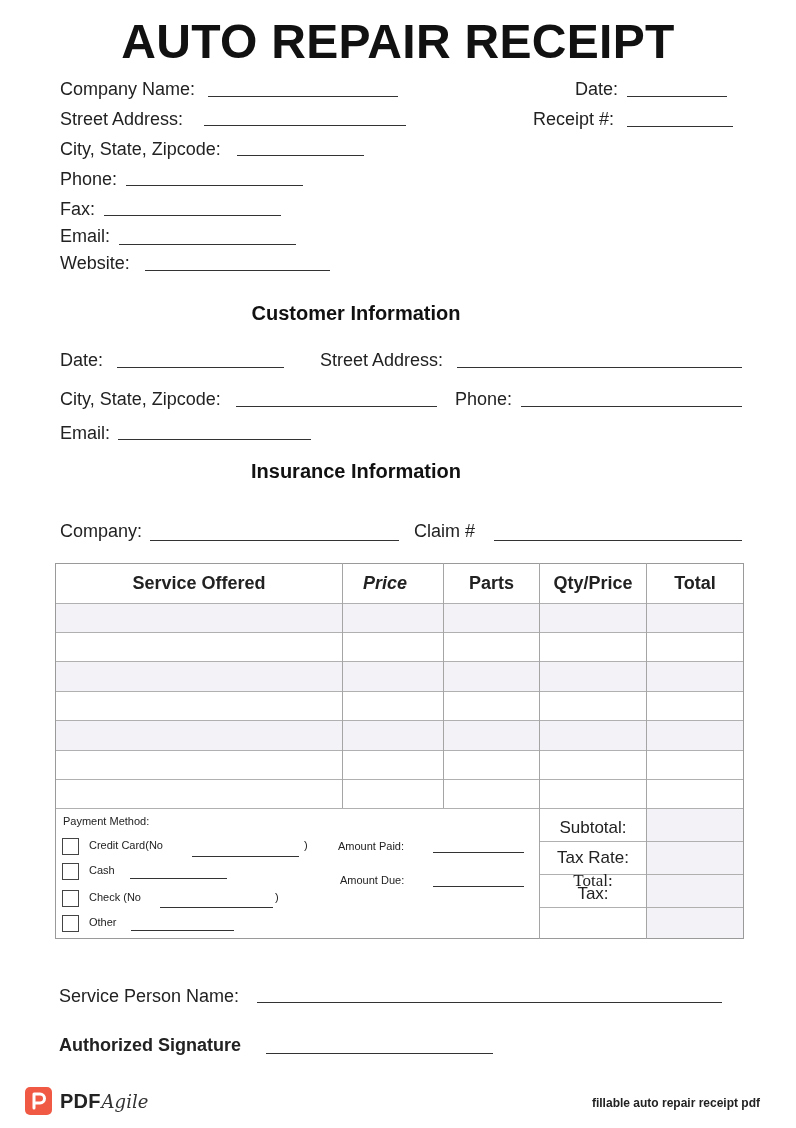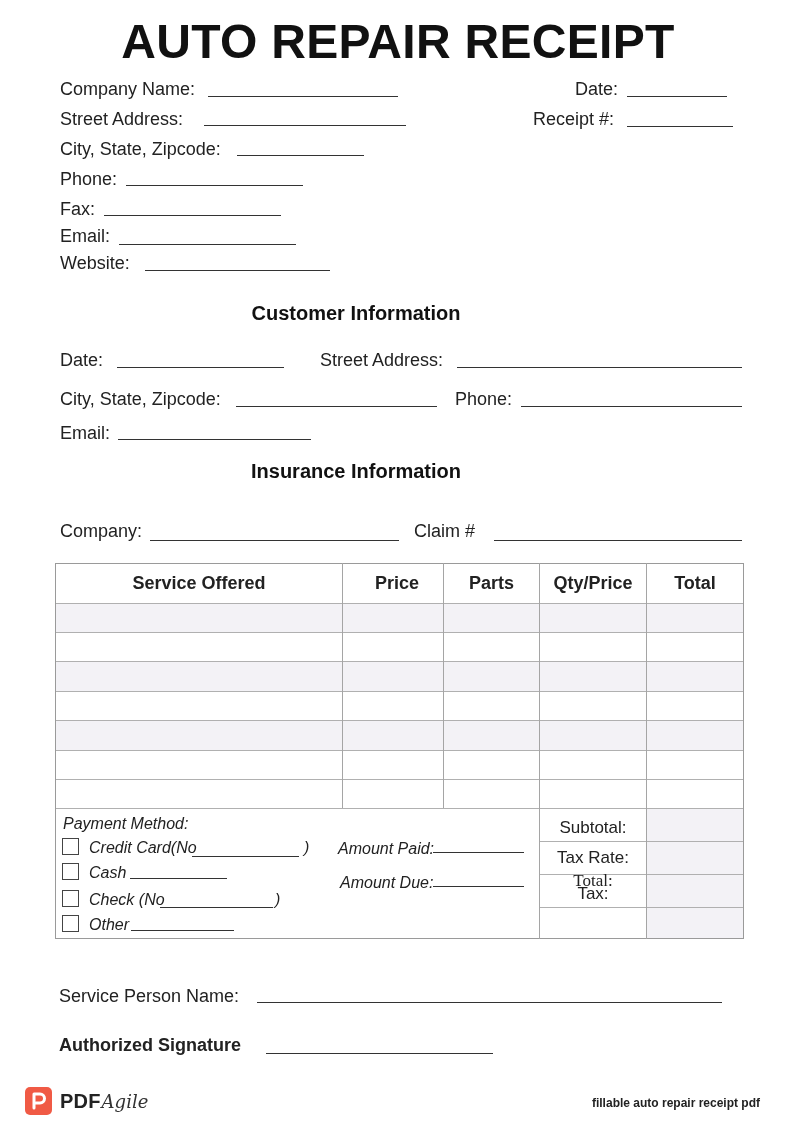--- a/index.html
+++ b/index.html
@@ -11,21 +11,21 @@
     .line { position: absolute; border-bottom: 1.3px solid #333; height: 0; }
     .section { left: 0; width: 712px; text-align: center; font-size: 20px; font-weight: bold; color: #111; }
     .tbl { position: absolute; left: 55px; top: 563px; width: 689px; border: 1px solid #9a9a9a; }
     .grid-v { position: absolute; top: 563px; width: 1px; background: #a5a5a5; }
     .row { position: absolute; left: 56px; width: 687px; border-top: 1px solid #b0b0b0; }
     .row.shade { background: #f3f2f6; }
     .th { position: absolute; top: 573px; font-size: 18px; font-weight: bold; text-align: center; color: #222; }
     .sumlbl { position: absolute; font-size: 17px; text-align: center; width: 106px; left: 540px; color: #222; }
     .sumcell { position: absolute; left: 647px; width: 96px; background: #f3f2f6; }
     .cb { position: absolute; width: 17px; height: 17px; border: 1px solid #444; background: #fff; }
-    .pm { font-size: 16px; color: #222; font-style: italic; }
+    .pm { font-size: 11px; color: #222; }
     .footer-brand { left: 25px; top: 1087px; display: flex; align-items: center; }
     .logo { width: 27px; height: 28px; background: #f05a45; border-radius: 5px; position: relative; }
     .brand-text { font-size: 20px; font-weight: bold; margin-left: 8px; color: #222; letter-spacing: 0.2px; }
     .brand-script { font-family: "DejaVu Serif", serif; font-style: italic; font-size: 18px; color: #333; margin-left: 1px; }
     .footer-note { right: 36px; top: 1096px; font-size: 12px; font-weight: bold; color: #222; }
   </style>
 </head>
 <body>
 
 <div class="abs title">AUTO REPAIR RECEIPT</div>
@@ -100,21 +100,21 @@
 <div class="abs" style="left:540px;top:841px;width:203px;border-top:1px solid #b0b0b0;"></div>
 <div class="abs" style="left:540px;top:874px;width:203px;border-top:1px solid #b0b0b0;"></div>
 <div class="abs" style="left:540px;top:907px;width:203px;border-top:1px solid #b0b0b0;"></div>
 
 <div class="grid-v" style="left:342px;height:245px;"></div>
 <div class="grid-v" style="left:443px;height:245px;"></div>
 <div class="grid-v" style="left:539px;height:376px;"></div>
 <div class="grid-v" style="left:646px;height:376px;"></div>
 
 <div class="th" style="left:56px;width:286px;">Service Offered</div>
-<div class="th" style="left:347px;width:100px;">Price</div>
+<div class="th" style="left:335px;width:100px;font-style:italic;">Price</div>
 <div class="th" style="left:444px;width:95px;">Parts</div>
 <div class="th" style="left:540px;width:106px;">Qty/Price</div>
 <div class="th" style="left:647px;width:96px;">Total</div>
 
 <div class="abs pm" style="left:63px;top:815px;">Payment Method:</div>
 
 <div class="cb" style="left:62px;top:838px;"></div>
 <div class="abs pm" style="left:89px;top:839px;">Credit Card(No</div>
 <div class="line" style="left:192px;top:856px;width:107px;"></div>
 <div class="abs pm" style="left:304px;top:839px;">)</div>

